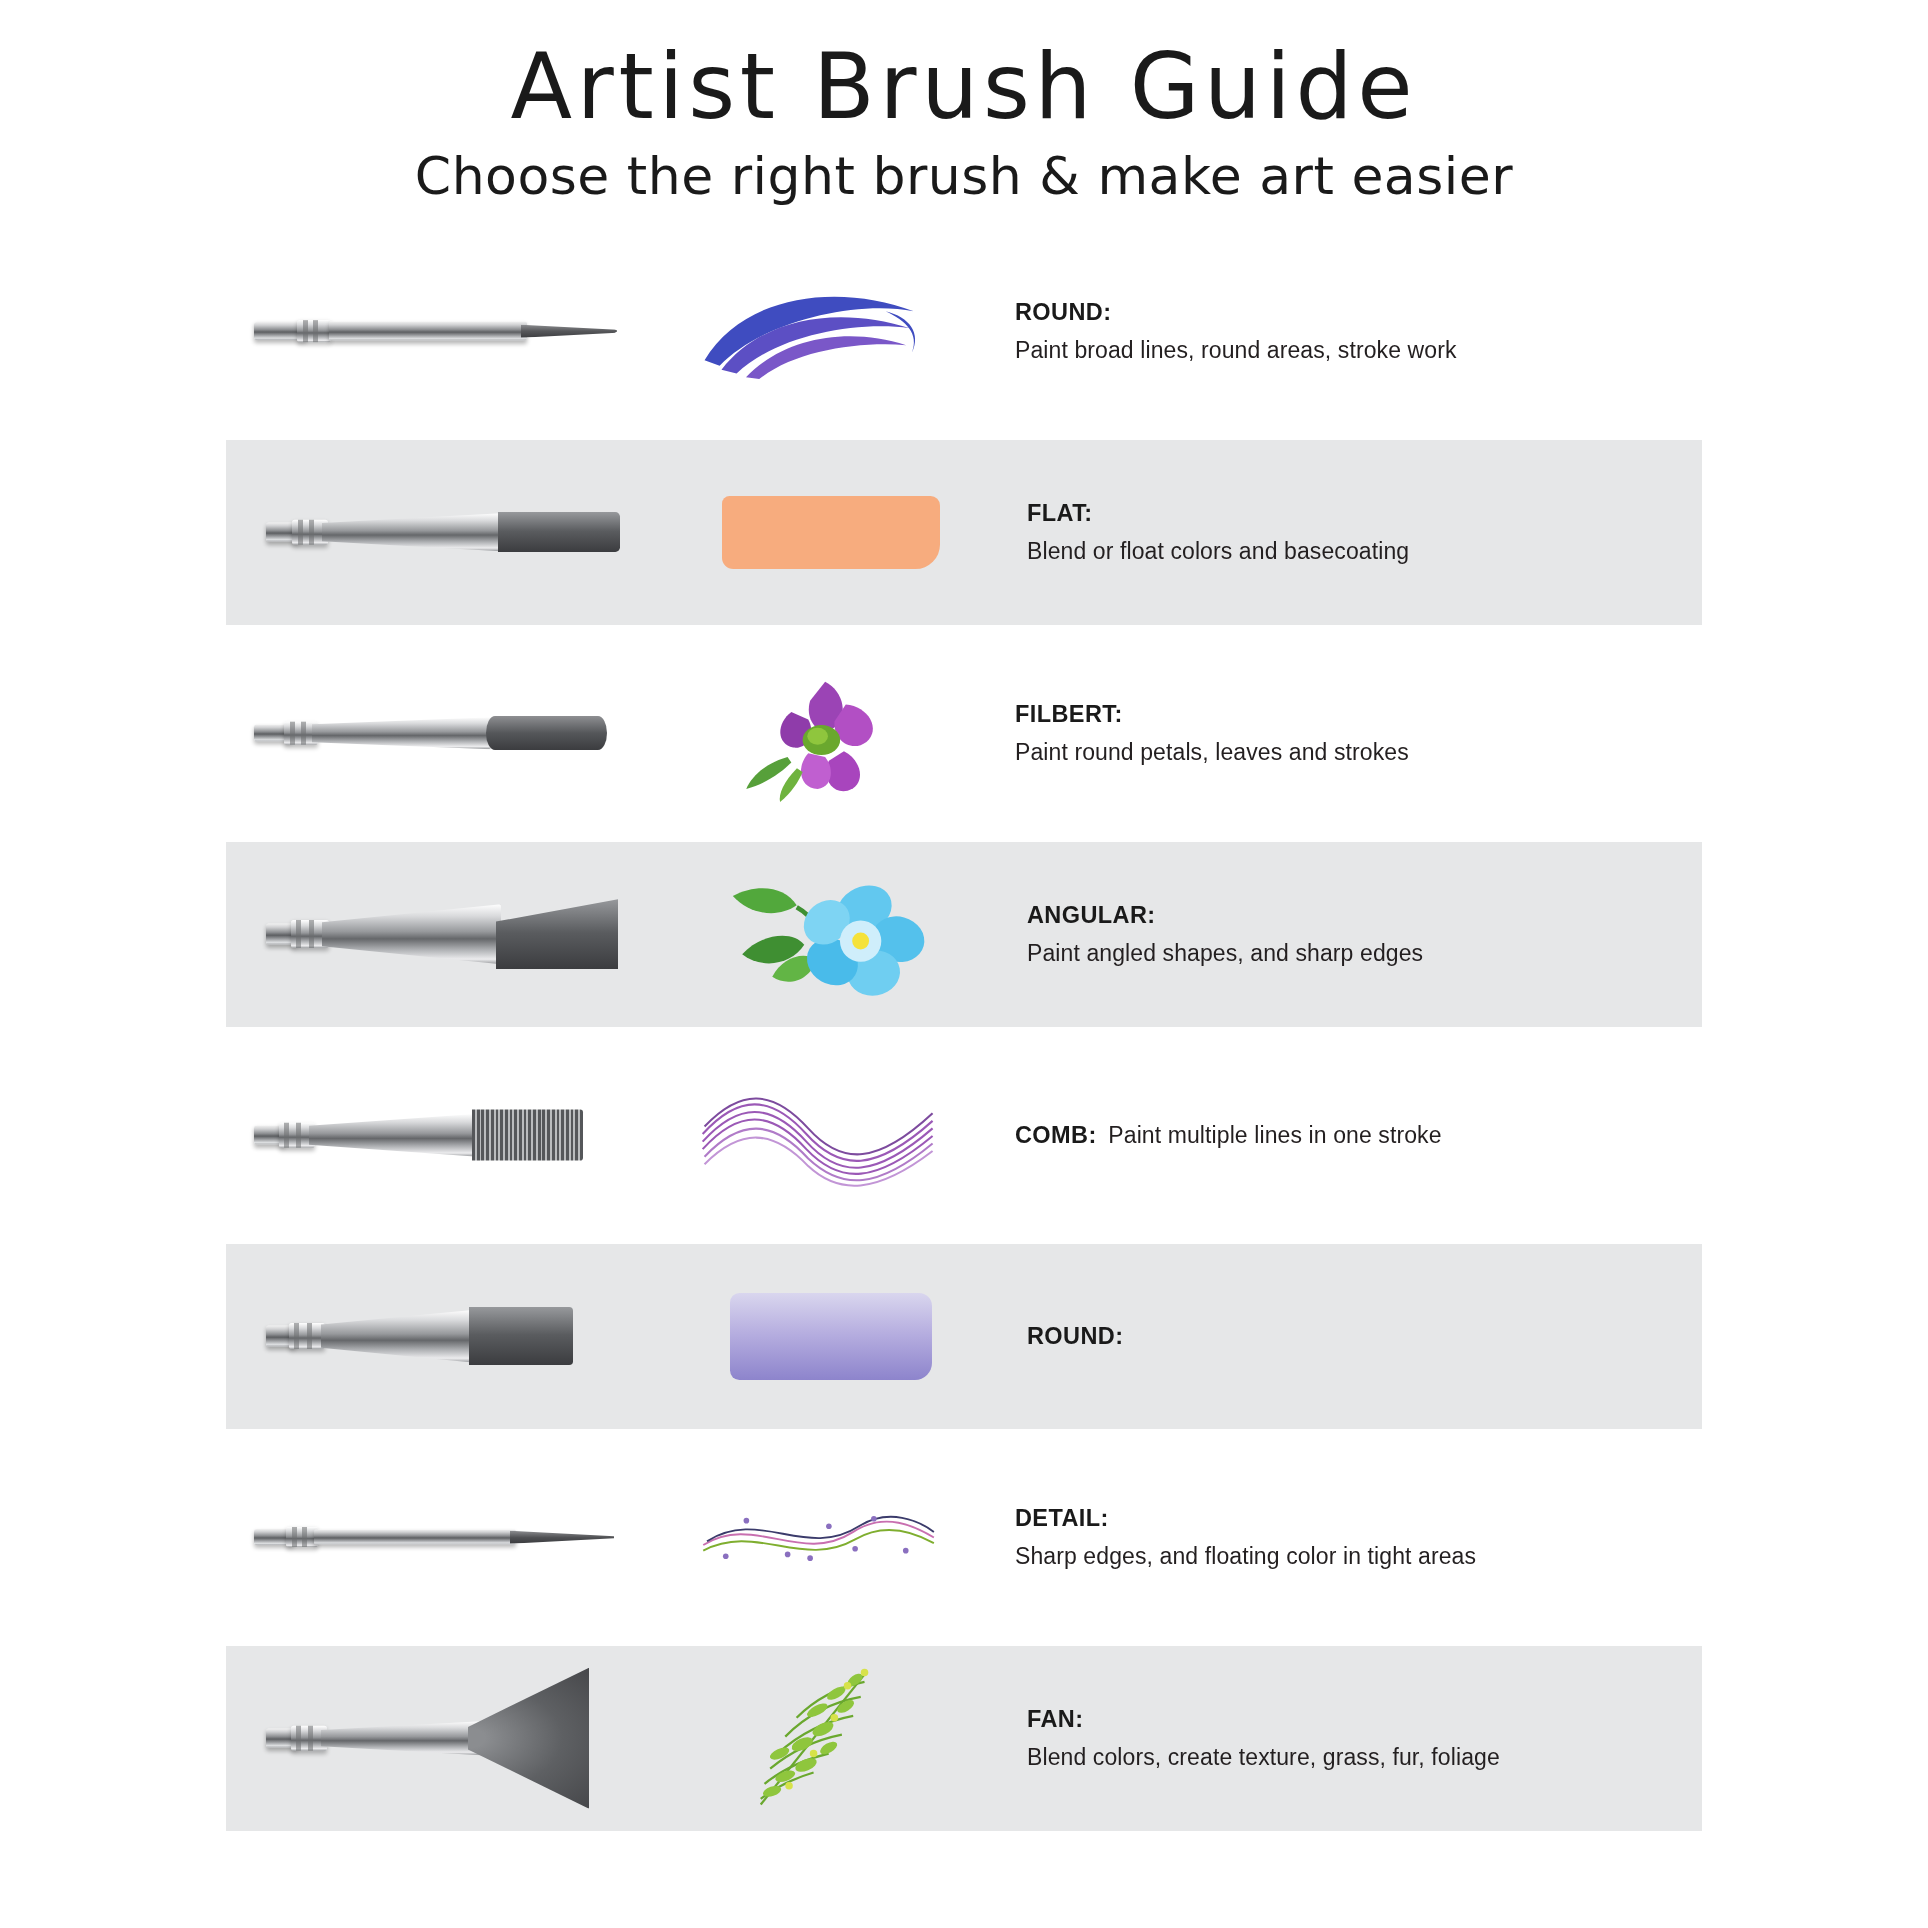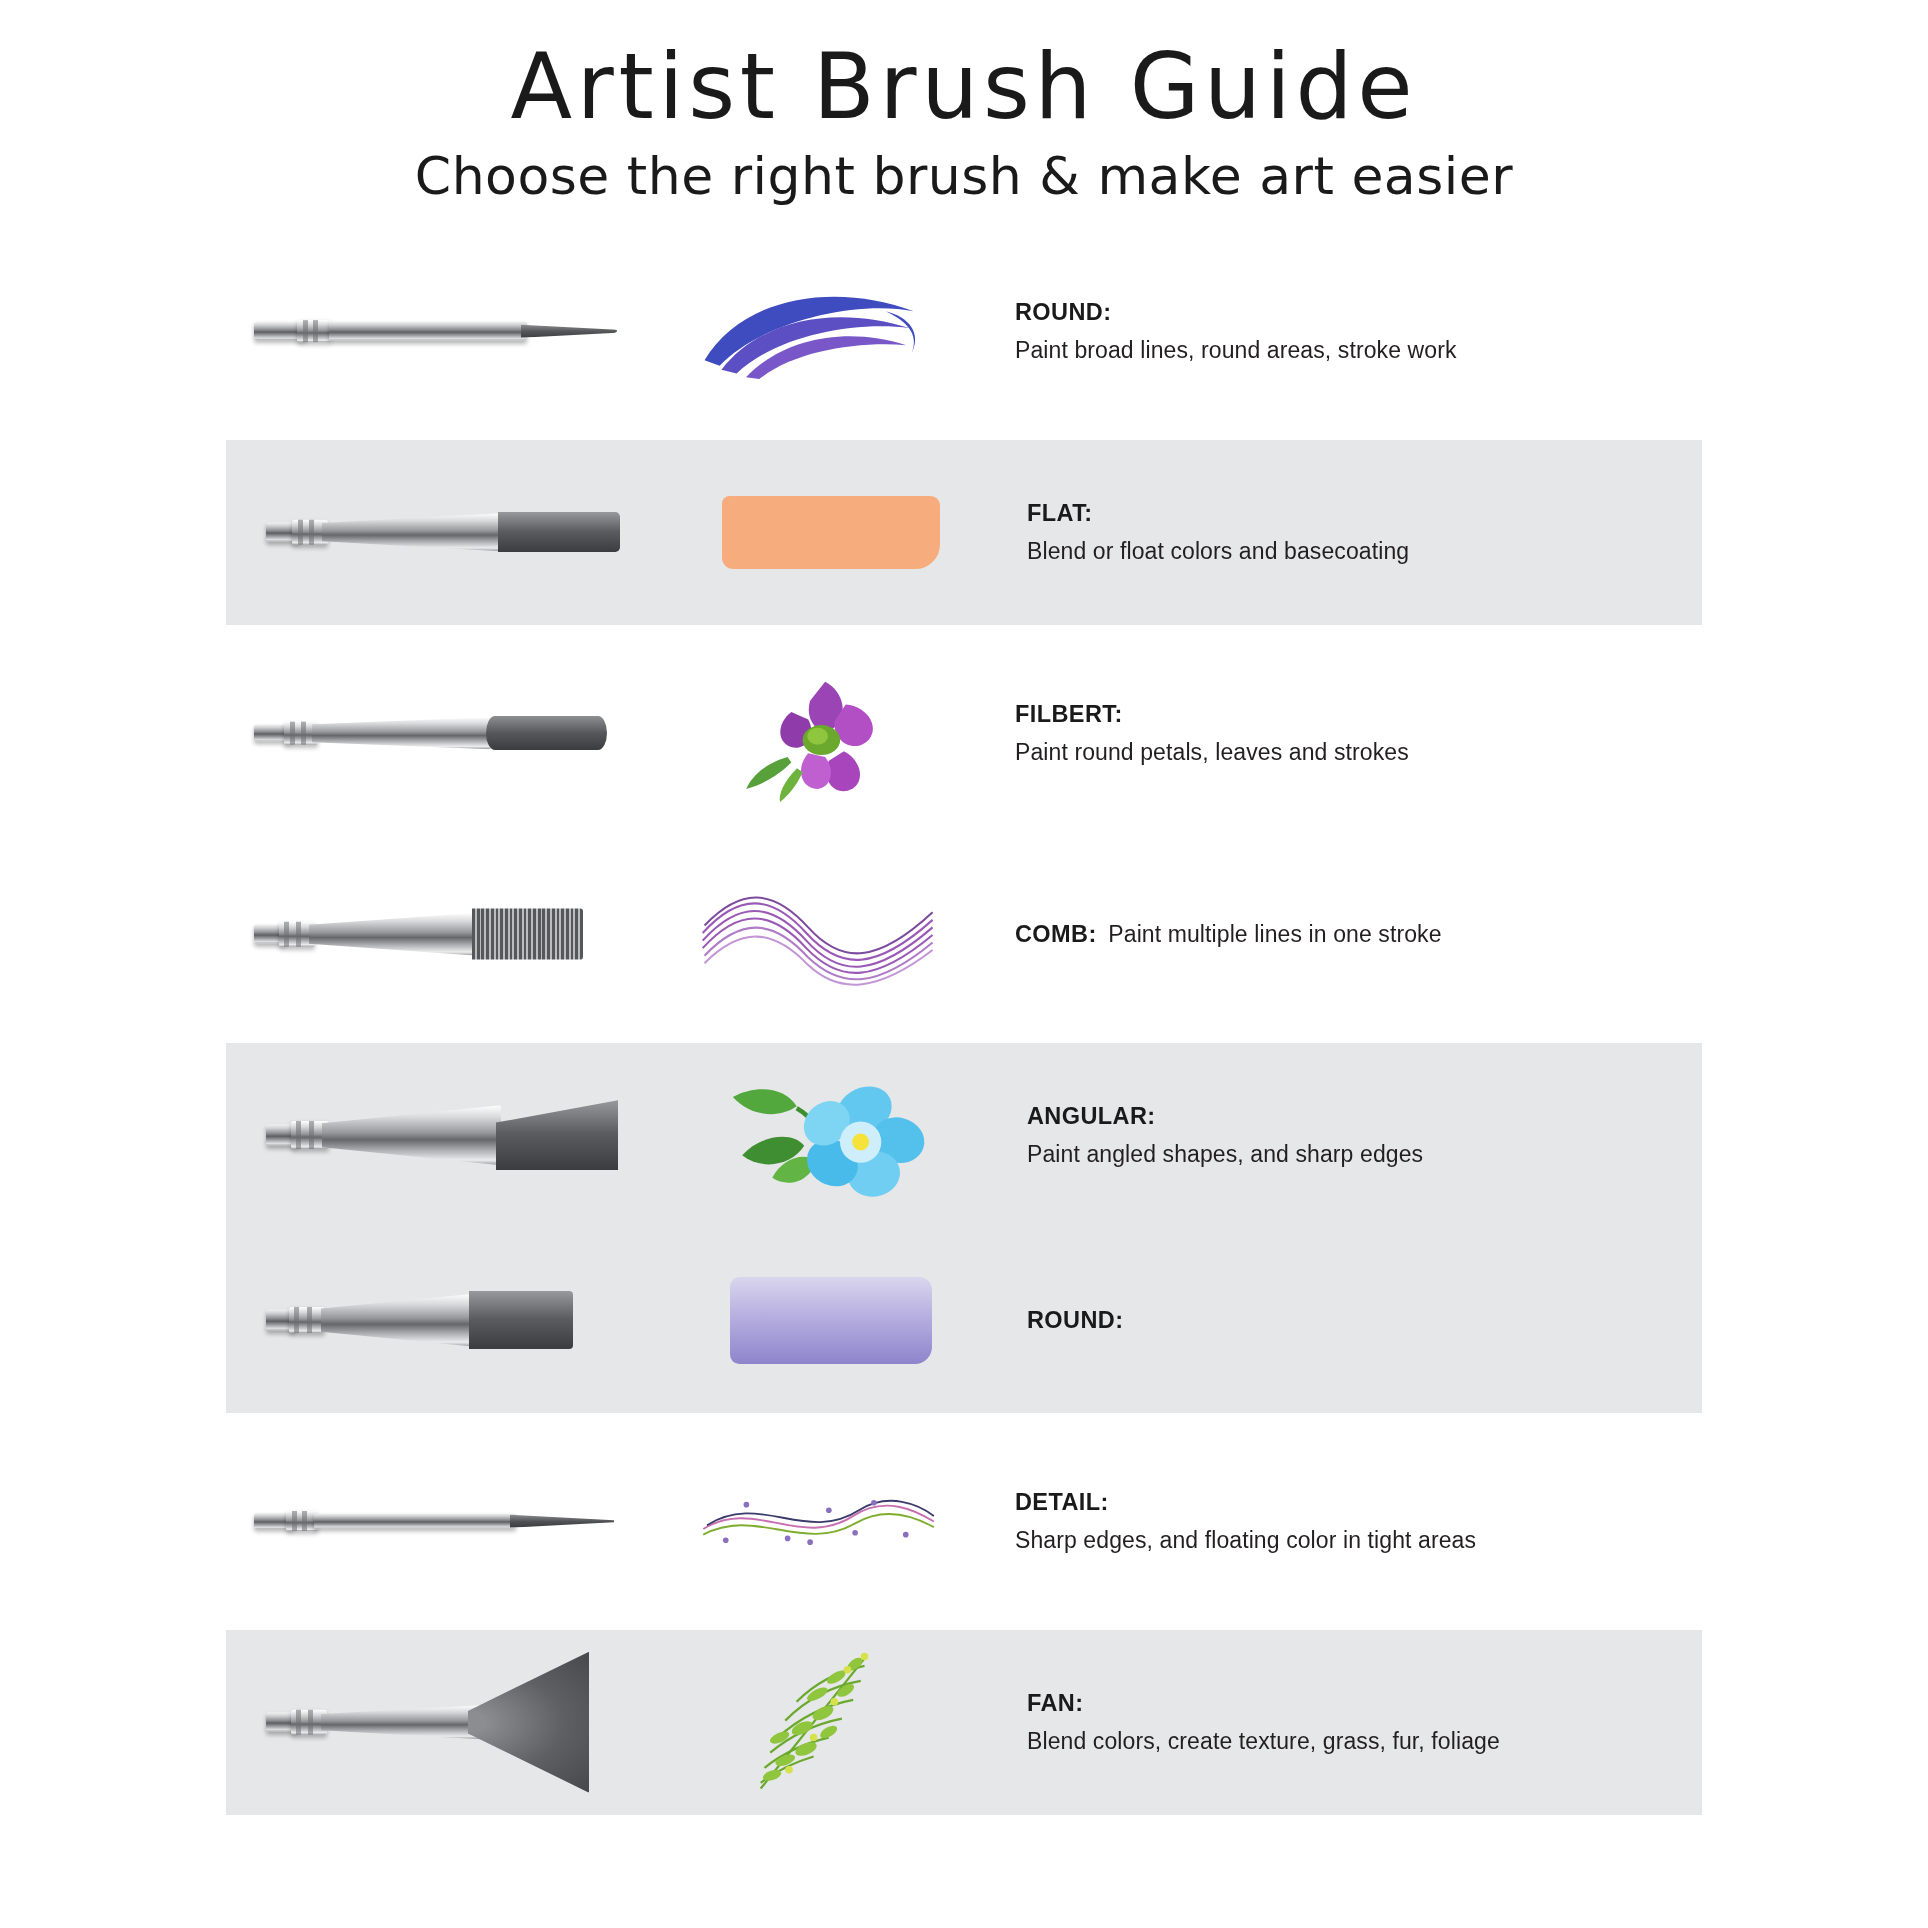--- a/index.html
+++ b/index.html
@@ -317,51 +317,20 @@
             <path d="M60 52 C 44 64, 44 86, 62 90 C 78 92, 86 74, 78 60 Z" fill="#8f3caa"></path>
             <ellipse cx="92" cy="82" rx="20" ry="16" fill="#6aa82e"></ellipse>
             <ellipse cx="88" cy="78" rx="11" ry="9" fill="#8fc63d"></ellipse>
             <path d="M56 100 C 34 106, 18 120, 12 134 C 34 128, 50 116, 60 106 Z" fill="#57a03a"></path>
             <path d="M66 112 C 52 126, 46 140, 48 148 C 60 138, 68 126, 72 116 Z" fill="#6fb33f"></path>
           </svg>
         </div>
         <div class="cell-text">
           <span class="brush-name">FILBERT:</span>
           <div class="brush-desc">Paint round petals, leaves and strokes</div>
-        </div>
-      </div>
-    </div>
-
-    <div class="row plain">
-      <div class="row-inner">
-        <div class="cell-brush">
-          <div class="brush">
-            <div class="handle" style="left:0; width:32px; height:19px;"></div>
-            <div class="ferrule" style="left:24.5px; width:36px; height:24.5px;"></div>
-            <div class="ring" style="left:30px; height:24.5px;"></div>
-            <div class="ring" style="left:42px; height:24.5px;"></div>
-            <div class="ferrule" style="left:55px; width:169px; height:43px; border-radius:2.8px; clip-path:polygon(0 28%,100% 0,100% 100%,0 72%);"></div>
-            <div class="bristle-comb" style="left:218px; width:111px; height:51px; border-radius:0 2.8px 2.8px 0;"></div>
-          </div>
-        </div>
-        <div class="cell-swatch">
-          <svg width="245" height="104" viewBox="0 0 260 110">
-            <g fill="none" stroke="#9b59b6" stroke-width="2.2">
-              <path d="M6 54 C 44 12, 78 12, 116 54 C 152 94, 190 94, 250 40"></path>
-              <path d="M6 62 C 44 20, 78 20, 116 62 C 152 102, 190 100, 250 48"></path>
-              <path d="M6 70 C 44 28, 78 28, 116 70 C 152 108, 190 106, 250 56"></path>
-              <path d="M8 46 C 46 6, 80 6, 118 48 C 154 88, 192 86, 250 32" stroke="#7d4b9e"></path>
-              <path d="M8 78 C 46 38, 80 38, 118 80 C 154 114, 192 112, 250 64" stroke="#b07bc8"></path>
-              <path d="M8 86 C 46 48, 80 48, 118 88 C 150 118, 190 118, 250 72" stroke="#c295d6"></path>
-            </g>
-          </svg>
-        </div>
-        <div class="cell-text">
-          <span class="brush-name">COMB:</span>
-          <span class="brush-desc inline">Paint multiple lines in one stroke</span>
         </div>
       </div>
     </div>
 
     <div class="row shaded">
       <div class="row-inner">
         <div class="cell-brush">
           <div class="brush">
             <div class="handle" style="left:0; width:32px; height:21px;"></div>
             <div class="ferrule" style="left:24.5px; width:38px; height:28px;"></div>
@@ -388,20 +357,51 @@
             </g>
           </svg>
         </div>
         <div class="cell-text">
           <span class="brush-name">ANGULAR:</span>
           <div class="brush-desc">Paint angled shapes, and sharp edges</div>
         </div>
       </div>
     </div>
 
+    <div class="row plain">
+      <div class="row-inner">
+        <div class="cell-brush">
+          <div class="brush">
+            <div class="handle" style="left:0; width:32px; height:19px;"></div>
+            <div class="ferrule" style="left:24.5px; width:36px; height:24.5px;"></div>
+            <div class="ring" style="left:30px; height:24.5px;"></div>
+            <div class="ring" style="left:42px; height:24.5px;"></div>
+            <div class="ferrule" style="left:55px; width:169px; height:43px; border-radius:2.8px; clip-path:polygon(0 28%,100% 0,100% 100%,0 72%);"></div>
+            <div class="bristle-comb" style="left:218px; width:111px; height:51px; border-radius:0 2.8px 2.8px 0;"></div>
+          </div>
+        </div>
+        <div class="cell-swatch">
+          <svg width="245" height="104" viewBox="0 0 260 110">
+            <g fill="none" stroke="#9b59b6" stroke-width="2.2">
+              <path d="M6 54 C 44 12, 78 12, 116 54 C 152 94, 190 94, 250 40"></path>
+              <path d="M6 62 C 44 20, 78 20, 116 62 C 152 102, 190 100, 250 48"></path>
+              <path d="M6 70 C 44 28, 78 28, 116 70 C 152 108, 190 106, 250 56"></path>
+              <path d="M8 46 C 46 6, 80 6, 118 48 C 154 88, 192 86, 250 32" stroke="#7d4b9e"></path>
+              <path d="M8 78 C 46 38, 80 38, 118 80 C 154 114, 192 112, 250 64" stroke="#b07bc8"></path>
+              <path d="M8 86 C 46 48, 80 48, 118 88 C 150 118, 190 118, 250 72" stroke="#c295d6"></path>
+            </g>
+          </svg>
+        </div>
+        <div class="cell-text">
+          <span class="brush-name">COMB:</span>
+          <span class="brush-desc inline">Paint multiple lines in one stroke</span>
+        </div>
+      </div>
+    </div>
+
     <div class="row shaded">
       <div class="row-inner">
         <div class="cell-brush">
           <div class="brush">
             <div class="handle" style="left:0; width:30px; height:21px;"></div>
             <div class="ferrule" style="left:22.6px; width:36px; height:26px;"></div>
             <div class="ring" style="left:28px; height:26px;"></div>
             <div class="ring" style="left:41px; height:26px;"></div>
             <div class="ferrule" style="left:55px; width:154px; height:53px; border-radius:2.8px; clip-path:polygon(0 28%,100% 0,100% 100%,0 72%);"></div>
             <div class="bristle-flat" style="left:203px; width:104px; height:58px; border-radius:0 3.8px 3.8px 0;"></div>

